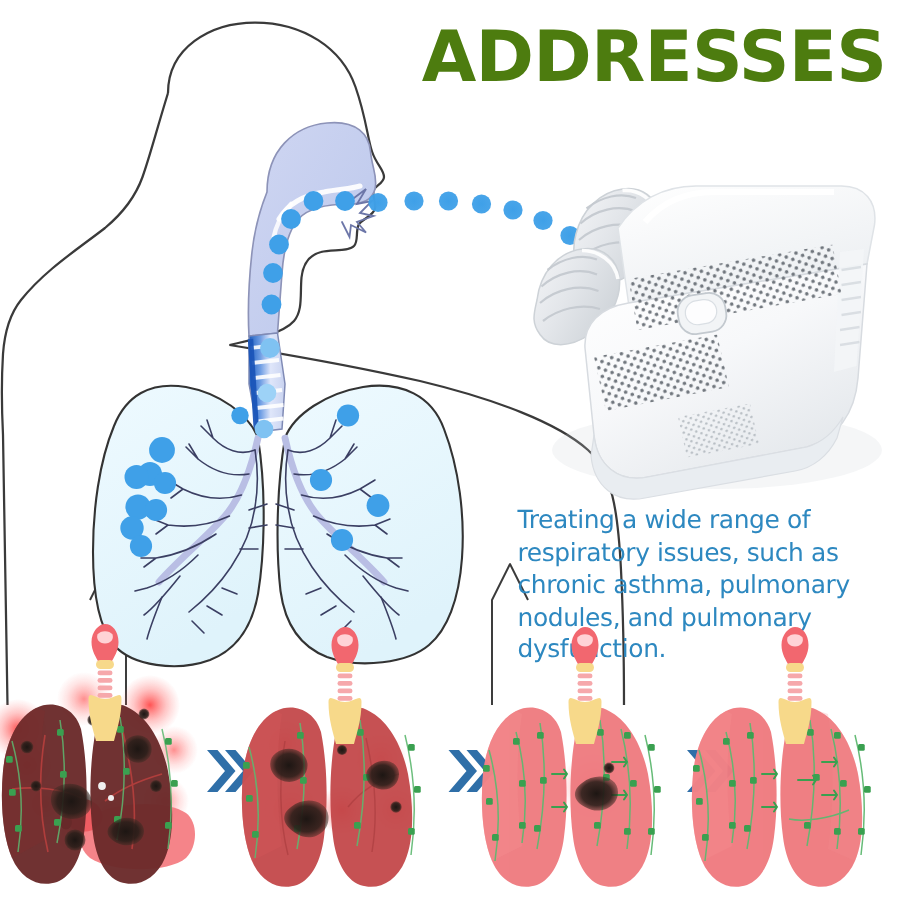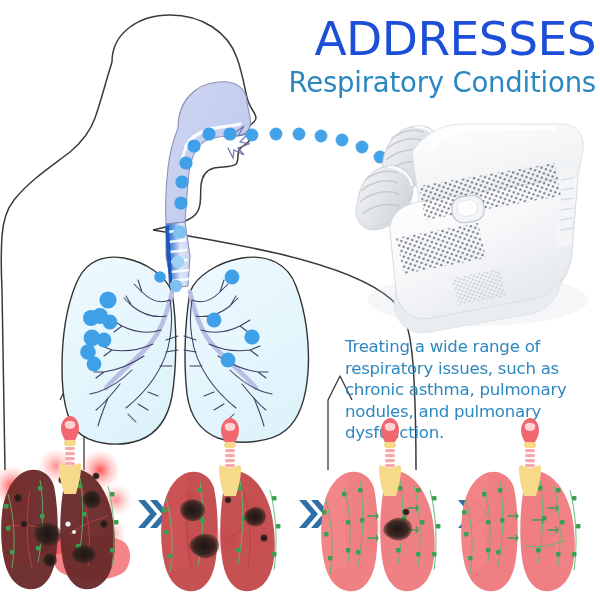--- a/index.html
+++ b/index.html
@@ -21,27 +21,28 @@
   
   .headline-block {
     position: absolute;
     left: 276px;
     top: 14px;
     width: 320px;
     text-align: right;
   }
   .headline {
     font-family: "DejaVu Sans", sans-serif;
-    font-weight: normal;
+    font-weight: bold;
     font-size: 47px;
     line-height: 50px;
     letter-spacing: -0.5px;
-    color: #1d4ed8;
+    color: #4d7c0f;
     white-space: nowrap;
     margin: 0;
+    text-align: center;
   }
   .subheadline {
     font-family: "DejaVu Sans", sans-serif;
     font-weight: normal;
     font-size: 27.5px;
     line-height: 32px;
     letter-spacing: -0.2px;
     color: #2b87bf;
     white-space: nowrap;
     margin: 2px 0 0 0;
@@ -325,21 +326,20 @@
     </g>
 
     <g>
       <rect x="452" y="196" width="32" height="26" rx="11" ry="11" transform="rotate(-9 468 209)" fill="#f2f4f6" stroke="#c3c9cf" stroke-width="1.2"></rect>
       <rect x="457" y="200" width="21" height="16" rx="8" ry="8" transform="rotate(-9 468 209)" fill="#fdfdfe" stroke="#dadfe4" stroke-width="0.8"></rect>
     </g>
   </svg>
 
   <div class="headline-block">
     <div class="headline">ADDRESSES</div>
-    <div class="subheadline">Respiratory Conditions</div>
   </div>
 
   <div class="bodycopy">Treating a wide range of respiratory issues, such as chronic asthma, pulmonary nodules, and pulmonary dysfunction.</div>
 
   <svg class="layer" width="600" height="600" viewBox="0 0 600 600">
     <defs>
       <radialGradient id="inflame" cx="50%" cy="50%" r="50%">
         <stop offset="0%" stop-color="#ff2b2b" stop-opacity="0.85"></stop>
         <stop offset="55%" stop-color="#ff5a5a" stop-opacity="0.35"></stop>
         <stop offset="100%" stop-color="#ff7070" stop-opacity="0"></stop>

